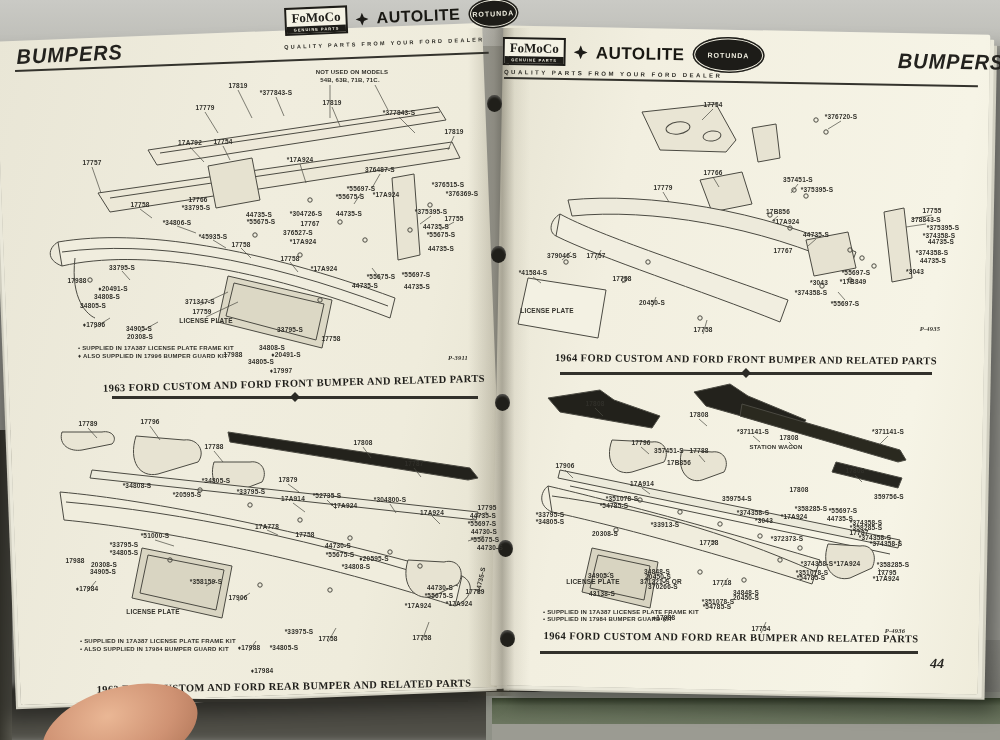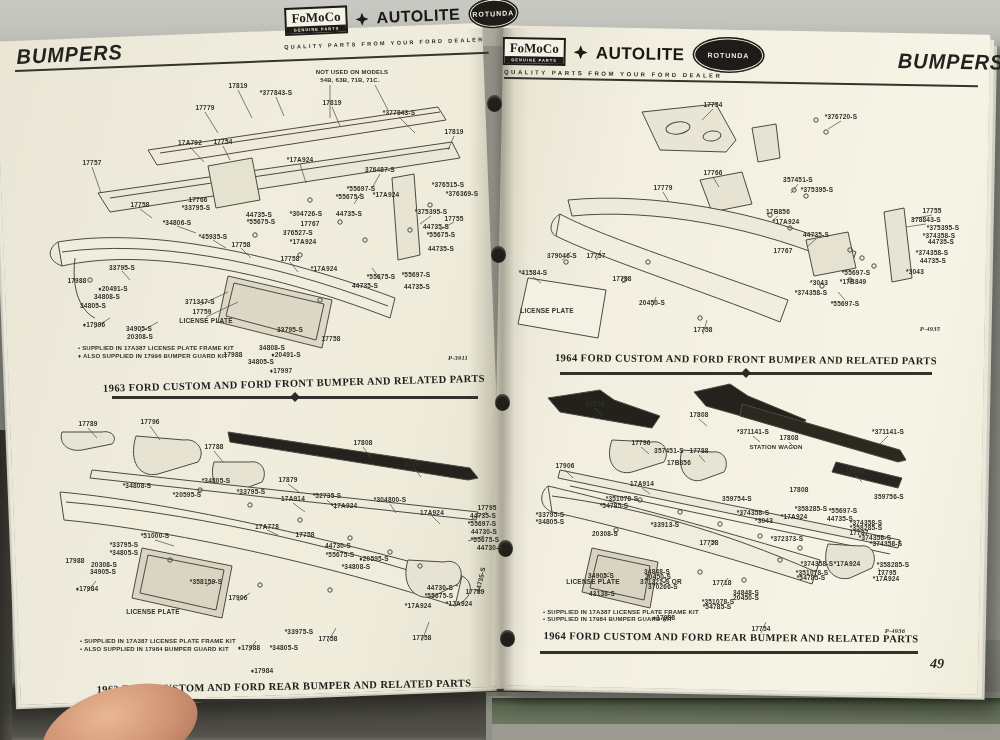--- a/index.html
+++ b/index.html
@@ -228,21 +228,21 @@
   <svg width="14" height="14" viewBox="0 0 14 14">
     <path d="M7,0 L9,5 L14,7 L9,9 L7,14 L5,9 L0,7 L5,5 Z" fill="#1d1c18"></path>
   </svg>
   <div class="autolite" style="font-size:17px">AUTOLITE</div>
   <div class="rotunda rot-r">
     <span>ROTUNDA</span>
   </div>
 </div>
 <div class="tagline rp-tag" style="font-size:6px;letter-spacing:2.5px">QUALITY PARTS FROM YOUR FORD DEALER</div>
 
-<div class="pagenum">49</div>
+<div class="pagenum">44</div>
 
 <div id="labels">
     <span class="plabel head" style="left: 352px; top: 72px;">NOT USED ON MODELS</span>
     <span class="plabel head" style="left: 350px; top: 80px;">54B, 63B, 71B, 71C.</span>
     <span class="plabel" style="left: 238px; top: 86px;">17819</span>
     <span class="plabel" style="left: 276px; top: 93px;">*377843-S</span>
     <span class="plabel" style="left: 205px; top: 108px;">17779</span>
     <span class="plabel" style="left: 332px; top: 103px;">17819</span>
     <span class="plabel" style="left: 399px; top: 113px;">*377843-S</span>
     <span class="plabel" style="left: 454px; top: 132px;">17819</span>

